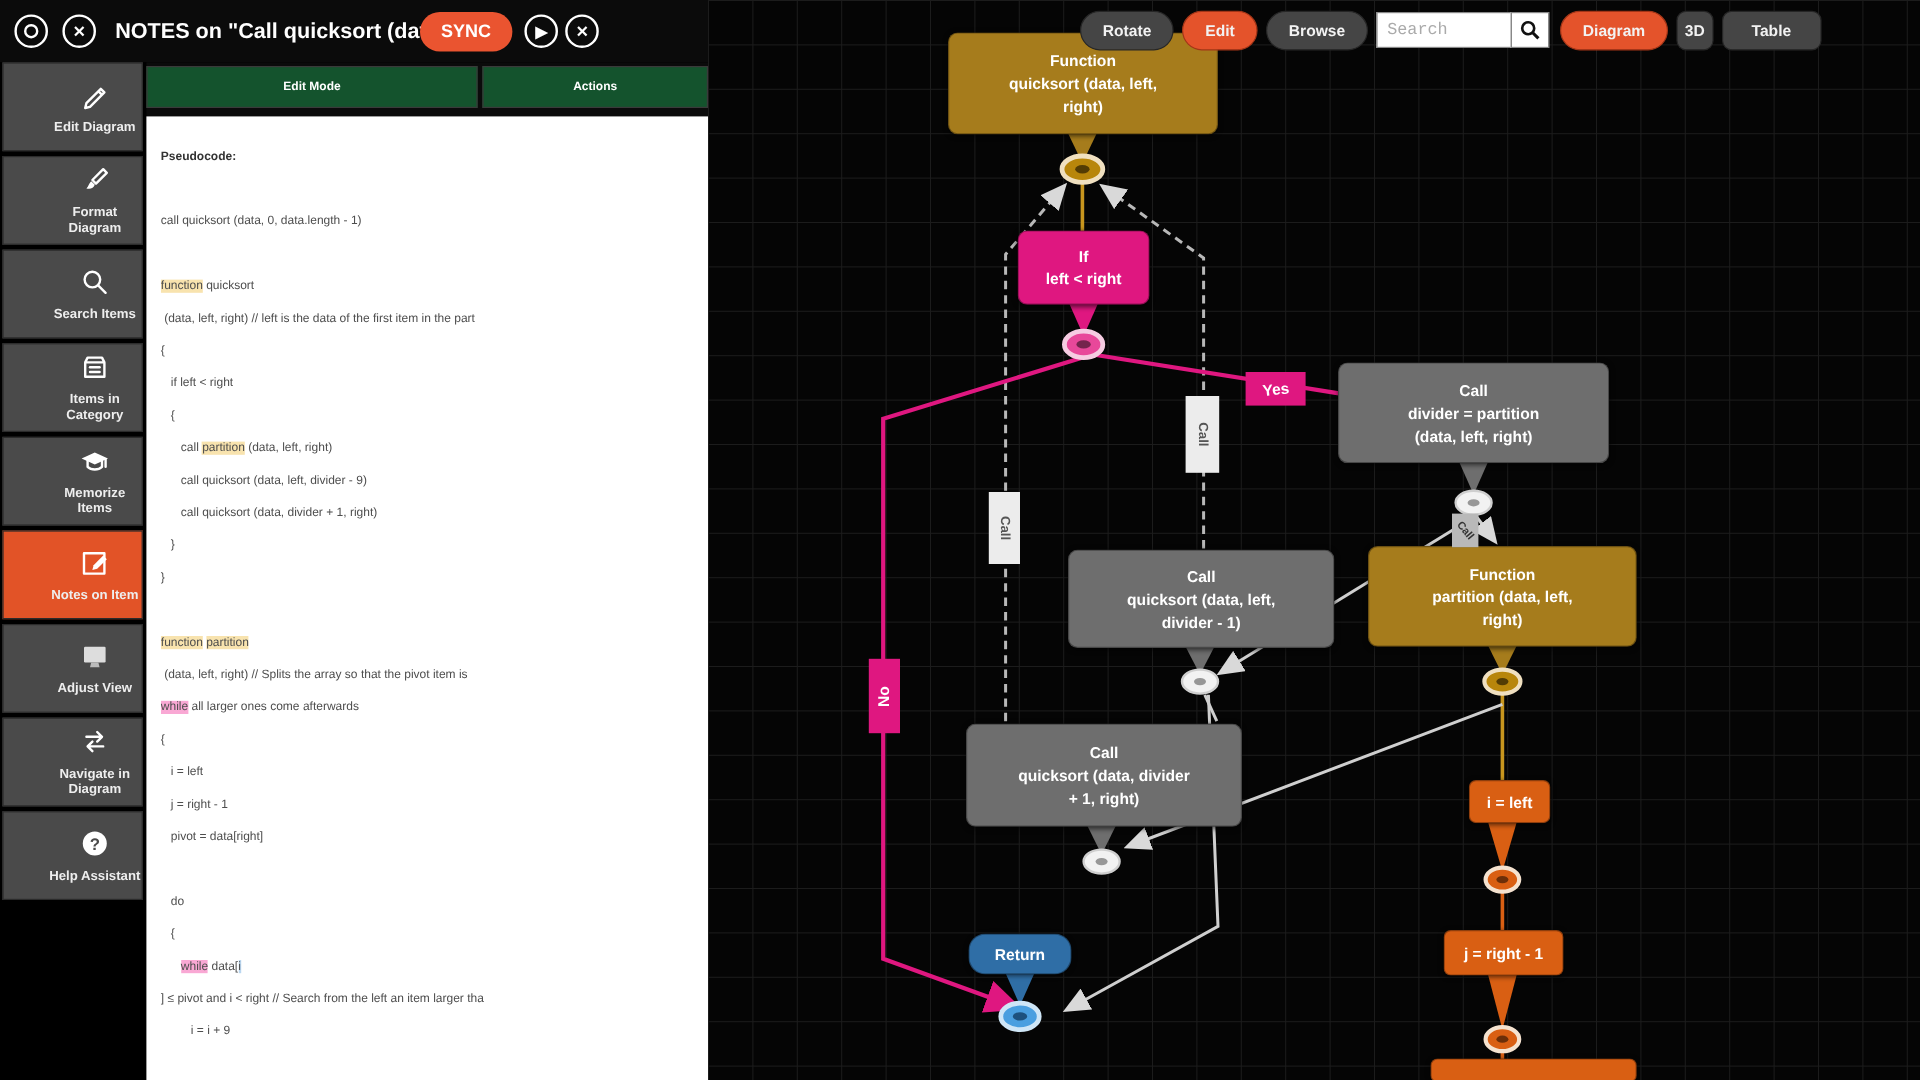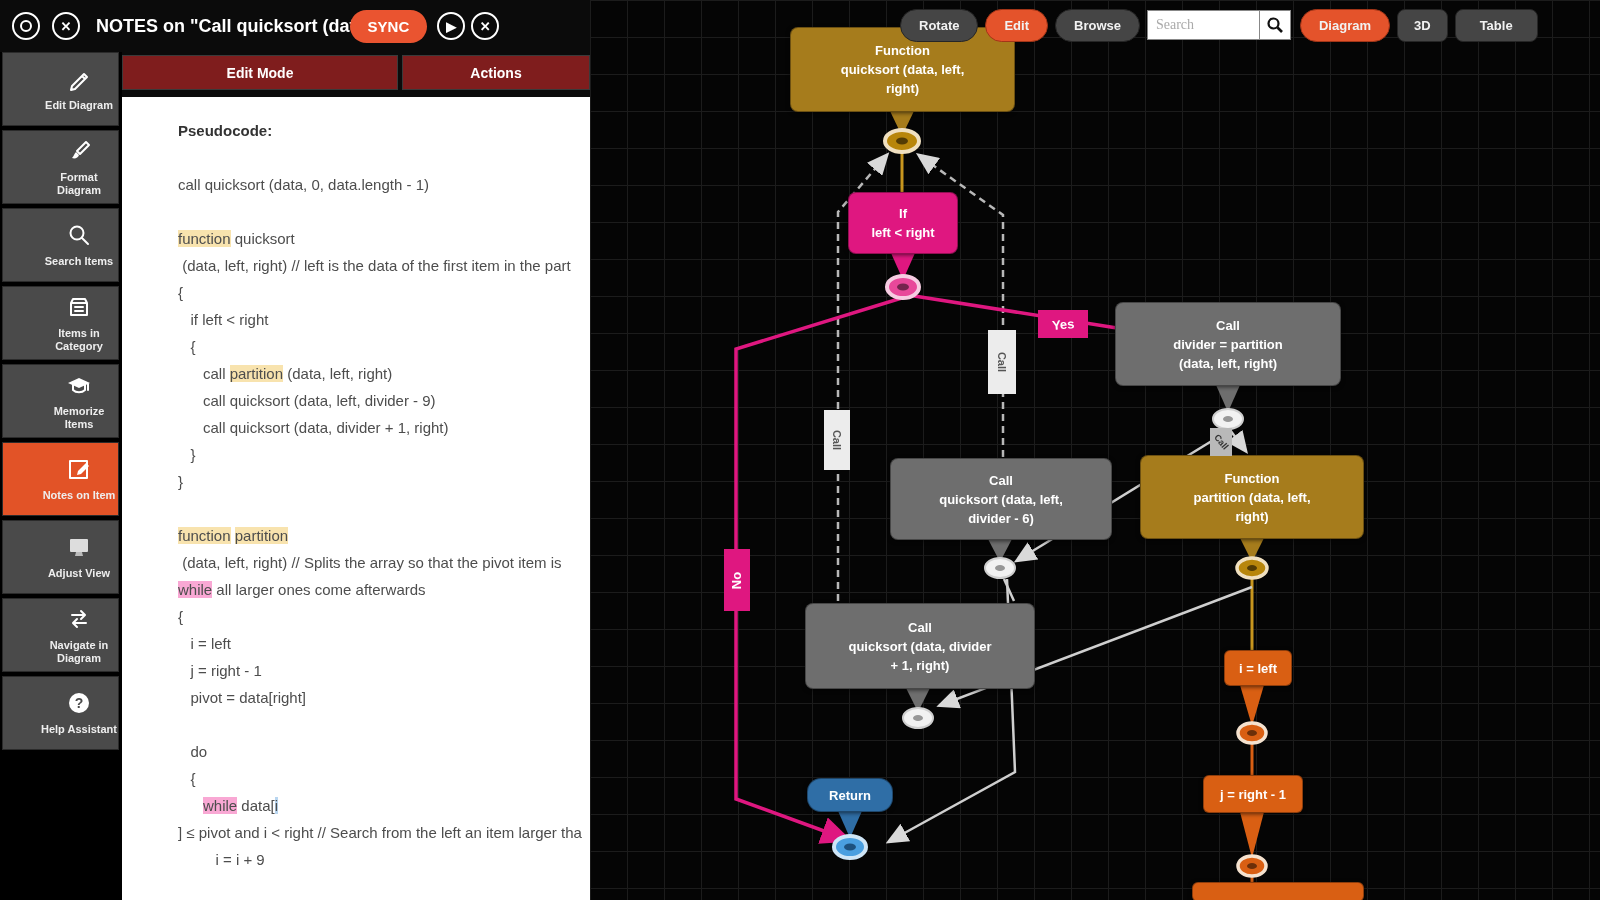--- a/index.html
+++ b/index.html
@@ -38,42 +38,42 @@
   
   #sidebar { position:absolute; left:0; top:52px; width:122px; bottom:0; background:#000; z-index:6; }
   .side-btn { width:117px; height:74px; margin:0 2px 4px 2px; background:#4a4a4a; border:1px solid #2b2b2b;
     color:#eee; display:flex; flex-direction:column; align-items:center; justify-content:center;
     text-align:center; font-size:11px; font-weight:bold; line-height:13px; cursor:pointer;padding-left:37px; }
   .side-btn.active { background:#e25327; }
   .side-btn .sicon { margin-bottom:4px; }
 
   
   #tabsrow { position:absolute; left:122px; top:52px; width:468px; height:45px; background:#0b0b0b; z-index:6; }
-  .panel-tab { position:absolute; top:3px; height:35px; background:#7f1d1d; border:1px solid #3a3a3a;
-    color:#fff; font-size:14px; font-weight:bold; display:flex; align-items:center; justify-content:center;
+  .panel-tab { position:absolute; top:3px; height:35px; background:#14532d; border:1px solid #3a3a3a;
+    color:#fff; font-size:10px; font-weight:bold; display:flex; align-items:center; justify-content:center;
     cursor:pointer; }
   #tab-edit-mode { left:0; width:276px; }
   #tab-actions { left:280px; width:188px; }
   #notes { position:absolute; left:122px; top:97px; width:468px; bottom:0; background:#fff; z-index:6;
     padding:20px 0 0 12px; overflow:hidden; }
-  .code-line { white-space:pre; font-size:15px; color:#4d4d4d; height:27px; line-height:27px; overflow:hidden;margin-left:44px; }
+  .code-line { white-space:pre; font-size:10px; color:#4d4d4d; height:27px; line-height:27px; overflow:hidden; }
   .code-line .b { font-weight:bold; color:#333; }
   .hl-y { background:#f8e3ae; }
   .hl-p { background:#f9a8d4; }
   .hl-c { background:#b9d6f0; }
 
   
   #toolbar { position:absolute; left:900px; top:8px; height:34px; z-index:8; display:flex; align-items:center; }
   .tb-pill { height:33px; border-radius:17px; background:#454545; border:1px solid #262626; color:#f2f2f2;
     font-size:13px; font-weight:bold; display:flex; align-items:center; justify-content:center;
     cursor:pointer; padding:0 18px; margin-right:7px; flex:none; }
   .tb-pill.orange { background:#e4532b; border-color:#a33517; }
   #search-wrap { display:flex; align-items:center; margin-right:9px; flex:none; }
   #search-input { width:112px; height:30px; border:1px solid #888; border-right:none; background:#fff;
-    font-size:14px; color:#333; padding:0 8px; outline:none; font-family:Liberation Serif, serif; }
+    font-size:14px; color:#333; padding:0 8px; outline:none; font-family:Liberation Mono, monospace; }
   #search-input::placeholder { color:#aaa; }
   #search-btn { width:32px; height:30px; background:#fff; border:1px solid #888; display:flex;
     align-items:center; justify-content:center; cursor:pointer; }
 </style>
 </head>
 <body>
 
 <div id="stage">
 
   <div id="canvas"></div>
@@ -165,21 +165,21 @@
         <div>left &lt; right</div>
       </div>
       <div class="dnode" style="left: 1115px; top: 302px; width: 226px; height: 84px; background: rgb(110, 110, 110);">
         <div>Call</div>
         <div>divider = partition</div>
         <div>(data, left, right)</div>
       </div>
       <div class="dnode" style="left: 890px; top: 458px; width: 222px; height: 82px; background: rgb(110, 110, 110);">
         <div>Call</div>
         <div>quicksort (data, left,</div>
-        <div>divider - 6)</div>
+        <div>divider - 1)</div>
       </div>
       <div class="dnode" style="left: 1140px; top: 455px; width: 224px; height: 84px; background: rgb(166, 124, 28);">
         <div>Function</div>
         <div>partition (data, left,</div>
         <div>right)</div>
       </div>
       <div class="dnode" style="left: 805px; top: 603px; width: 230px; height: 86px; background: rgb(110, 110, 110);">
         <div>Call</div>
         <div>quicksort (data, divider</div>
         <div>+ 1, right)</div>
@@ -334,17 +334,17 @@
     <div id="search-wrap">
       <input id="search-input" placeholder="Search" style="">
       <div id="search-btn">
         <svg width="18" height="18" viewBox="0 0 18 18">
             <circle cx="7.5" cy="7.5" r="5" fill="none" stroke="#111" stroke-width="2.2"></circle>
             <line x1="11.5" y1="11.5" x2="16" y2="16" stroke="#111" stroke-width="2.6"></line>
           </svg>
       </div>
     </div>
     <div class="tb-pill orange">Diagram</div>
-    <div class="tb-pill" style="border-radius:8px;padding:0 16px;">3D</div>
+    <div class="tb-pill" style="border-radius:8px;padding:0 6px;">3D</div>
     <div class="tb-pill" style="border-radius:8px;padding:0 24px;">Table</div>
   </div>
 
 </div>
 
 </body></html>

